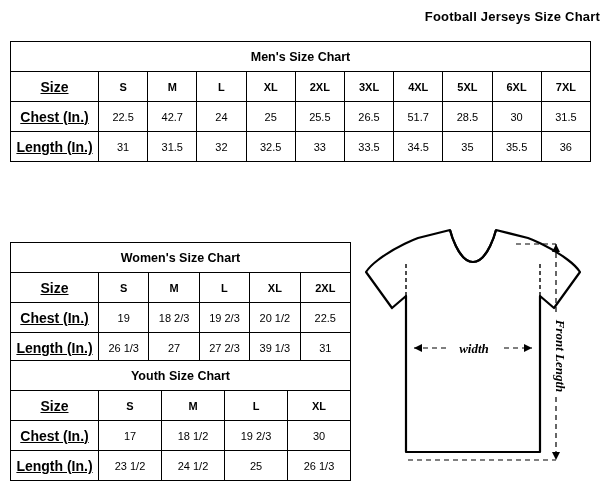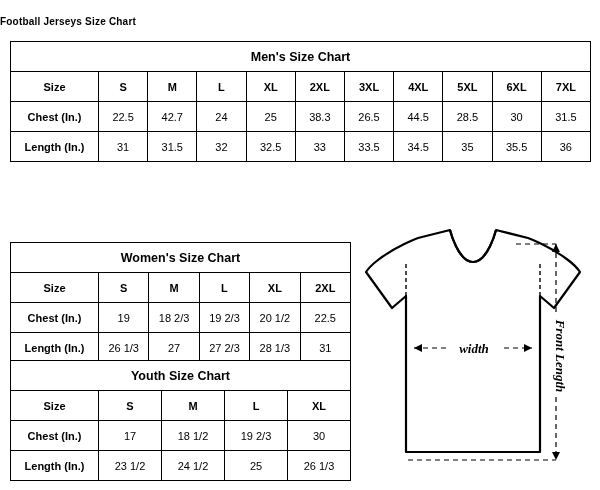--- a/index.html
+++ b/index.html
@@ -13,25 +13,25 @@
     font-family: "Liberation Sans", sans-serif;
     color: #000000;
     overflow: hidden;
   }
   #page {
     position: relative;
     width: 600px;
     height: 490px;
   }
   .page-title {
-    text-align: left;
-    font-size: 10px;
+    text-align: right;
+    font-size: 13px;
     font-weight: bold;
     margin: 0;
-    padding: 16px 0 10px 0;
+    padding: 9px 0 10px 0;
     letter-spacing: 0.2px;
   }
   table.size-table {
     border-collapse: collapse;
     table-layout: fixed;
     background: #3b82f6;
   }
   table.size-table th,
   table.size-table td {
     border: 1px solid #000000;
@@ -42,21 +42,22 @@
     height: 29px;
     background: #ffffff;
   }
   table.size-table .tbl-title {
     font-weight: bold;
     font-size: 12.5px;
     height: 29px;
   }
   table.size-table .rowhead {
     font-weight: bold;
-    font-size: 11px;
+    font-size: 14px;
+    text-decoration: underline;
   }
   table.size-table .colhead {
     font-weight: bold;
     font-size: 11px;
   }
   .mens-wrap {
     position: absolute;
     left: 10px;
     top: 41px;
     width: 580px;
@@ -144,23 +145,23 @@
             <td class="colhead">5XL</td>
             <td class="colhead">6XL</td>
             <td class="colhead">7XL</td>
           </tr>
           <tr>
             <th class="rowhead">Chest (In.)</th>
             <td>22.5</td>
             <td>42.7</td>
             <td>24</td>
             <td>25</td>
-            <td>38.3</td>
+            <td>25.5</td>
             <td>26.5</td>
-            <td>44.5</td>
+            <td>51.7</td>
             <td>28.5</td>
             <td>30</td>
             <td>31.5</td>
           </tr>
           <tr>
             <th class="rowhead">Length (In.)</th>
             <td>31</td>
             <td>31.5</td>
             <td>32</td>
             <td>32.5</td>
@@ -203,21 +204,21 @@
             <td>18 2/3</td>
             <td>19 2/3</td>
             <td>20 1/2</td>
             <td>22.5</td>
           </tr>
           <tr>
             <th class="rowhead">Length (In.)</th>
             <td>26 1/3</td>
             <td>27</td>
             <td>27 2/3</td>
-            <td>28 1/3</td>
+            <td>39 1/3</td>
             <td>31</td>
           </tr>
         </tbody>
     </table>
   </div>
 
   <div class="youth-wrap">
     <table class="size-table">
       <colgroup>
           <col class="c0">

